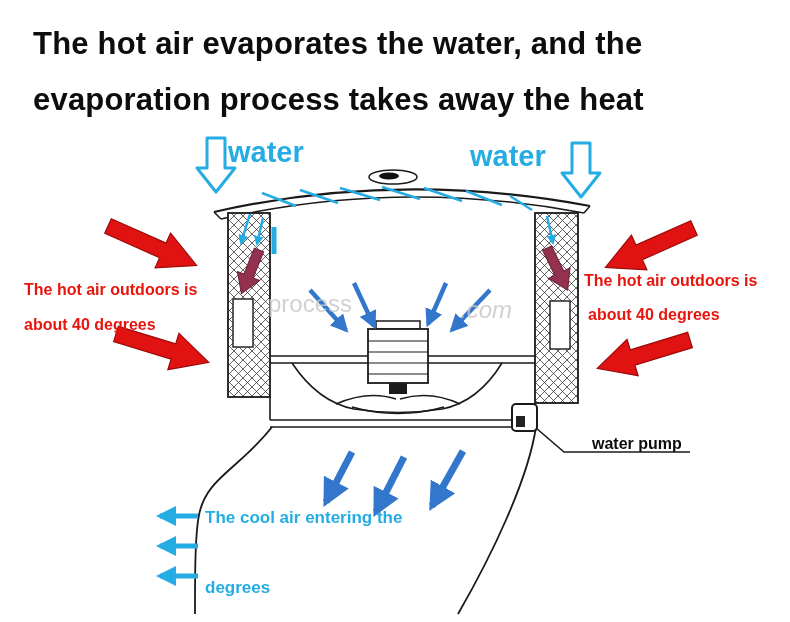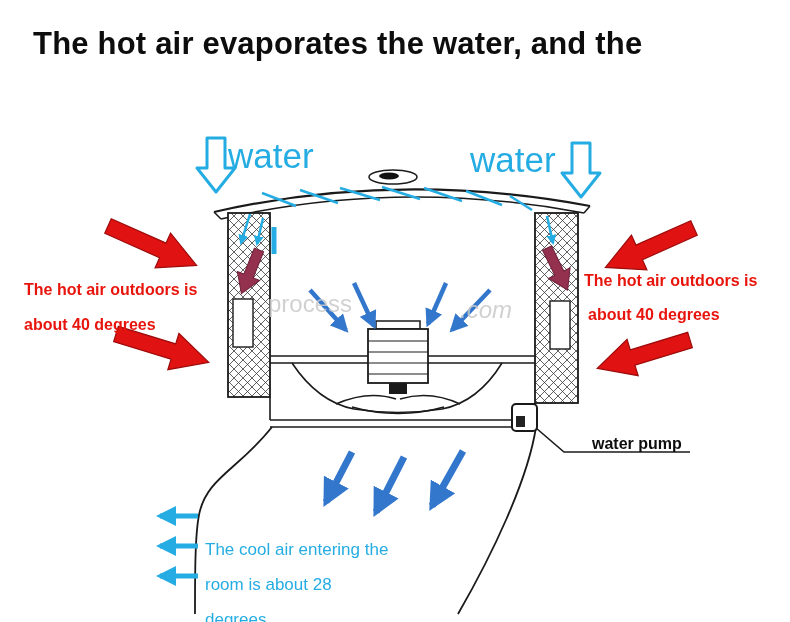--- a/index.html
+++ b/index.html
@@ -4,23 +4,23 @@
 <style>
   :root{
     --cyan:#25ade3; --blue:#3377cd; --red:#e01212; --red_text:#e8150d;
     --dark_red:#93314f; --line:#1a1a1a; --watermark:#c9c9c9;
   }
   *{margin:0;padding:0;box-sizing:border-box;}
   body{background:#ffffff;font-family:"Liberation Sans",sans-serif;}
   .canvas{position:relative;width:790px;height:622px;background:#fff;overflow:hidden;}
   .abs{position:absolute;white-space:nowrap;}
   .title{font-size:31px;font-weight:700;color:#0d0d0d;letter-spacing:.2px;}
-  .water{font-size:35px;font-weight:400;color:var(--cyan);}
+  .water{font-size:29px;font-weight:700;color:var(--cyan);}
   .hot{font-size:16px;font-weight:700;color:var(--red_text);}
-  .cool{font-size:17px;font-weight:400;color:var(--cyan);margin-top:32px;}
+  .cool{font-size:17px;font-weight:700;color:var(--cyan);}
   .pump{font-size:16px;font-weight:700;color:#0d0d0d;}
   .mark{font-size:24px;color:var(--watermark);font-weight:400;opacity:.85;}
   svg{position:absolute;left:0;top:0;}
   .ink{stroke:var(--line);fill:none;}
   .cyanln{stroke:var(--cyan);fill:none;}
   .blueln{stroke:var(--blue);fill:none;}
   .redfill{fill:var(--red);stroke:#9d0b0b;stroke-width:1.2;}
   .drfill{fill:var(--dark_red);stroke:#6e2038;stroke-width:1;}
   .m-blue{fill:var(--blue);}
   .m-cyan{fill:var(--cyan);}
@@ -120,31 +120,31 @@
     </g>
 
     <g class="cyanln" stroke-width="5">
       <line x1="198" y1="516" x2="160" y2="516" marker-end="url(#ac)"></line>
       <line x1="198" y1="546" x2="160" y2="546" marker-end="url(#ac)"></line>
       <line x1="198" y1="576" x2="160" y2="576" marker-end="url(#ac)"></line>
     </g>
   </svg>
 
   <div class="abs title" style="left:33px;top:26px;">The hot air evaporates the water, and the</div>
+  <div class="abs title" style="left:33px;top:82px;">evaporation process takes away the heat</div>
 
   <div class="abs water" style="left:228px;top:136px;">water</div>
   <div class="abs water" style="left:470px;top:140px;">water</div>
 
   <div class="abs mark" style="left:268px;top:290px;">process</div>
   <div class="abs mark" style="left:460px;top:296px;font-style:italic;">.com</div>
 
   <div class="abs hot" style="left:24px;top:281px;">The hot air outdoors is</div>
   <div class="abs hot" style="left:24px;top:316px;">about 40 degrees</div>
   <div class="abs hot" style="left:584px;top:272px;">The hot air outdoors is</div>
   <div class="abs hot" style="left:588px;top:306px;">about 40 degrees</div>
 
   <div class="abs pump" style="left:592px;top:435px;">water pump</div>
 
   <div class="abs cool" style="left:205px;top:508px;">The cool air entering the</div>
-  <div class="abs cool" style="left:205px;top:543px;">room is about 28</div>
   <div class="abs cool" style="left:205px;top:578px;">degrees</div>
 
 </div>
 
 </body></html>

